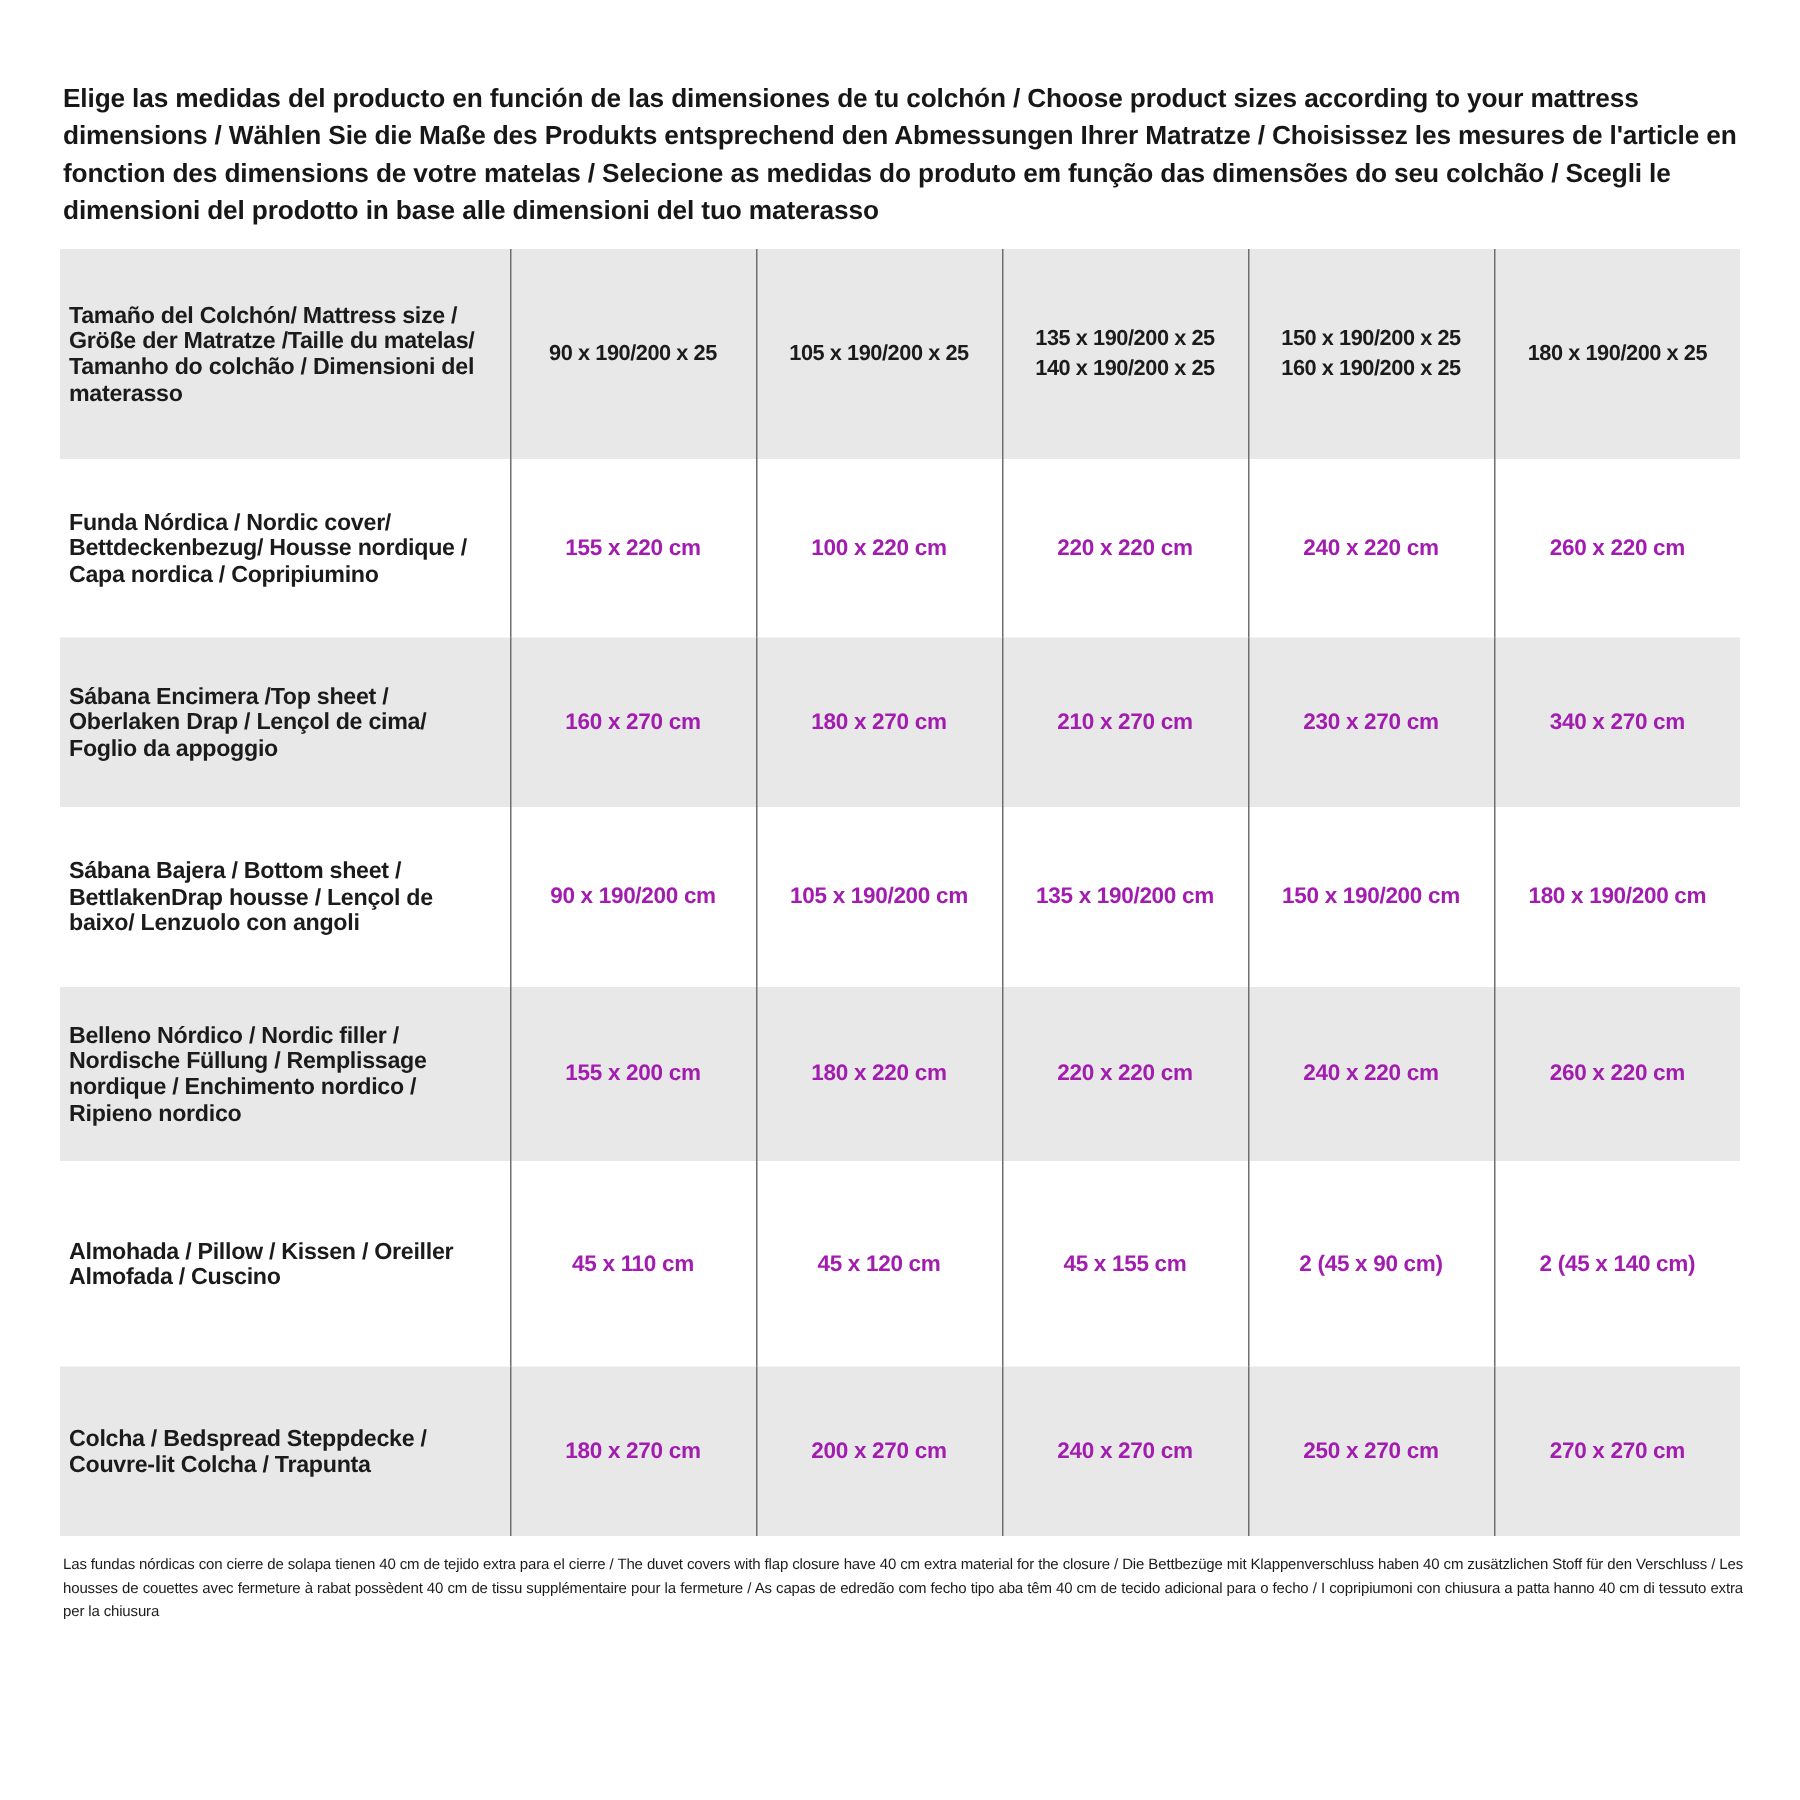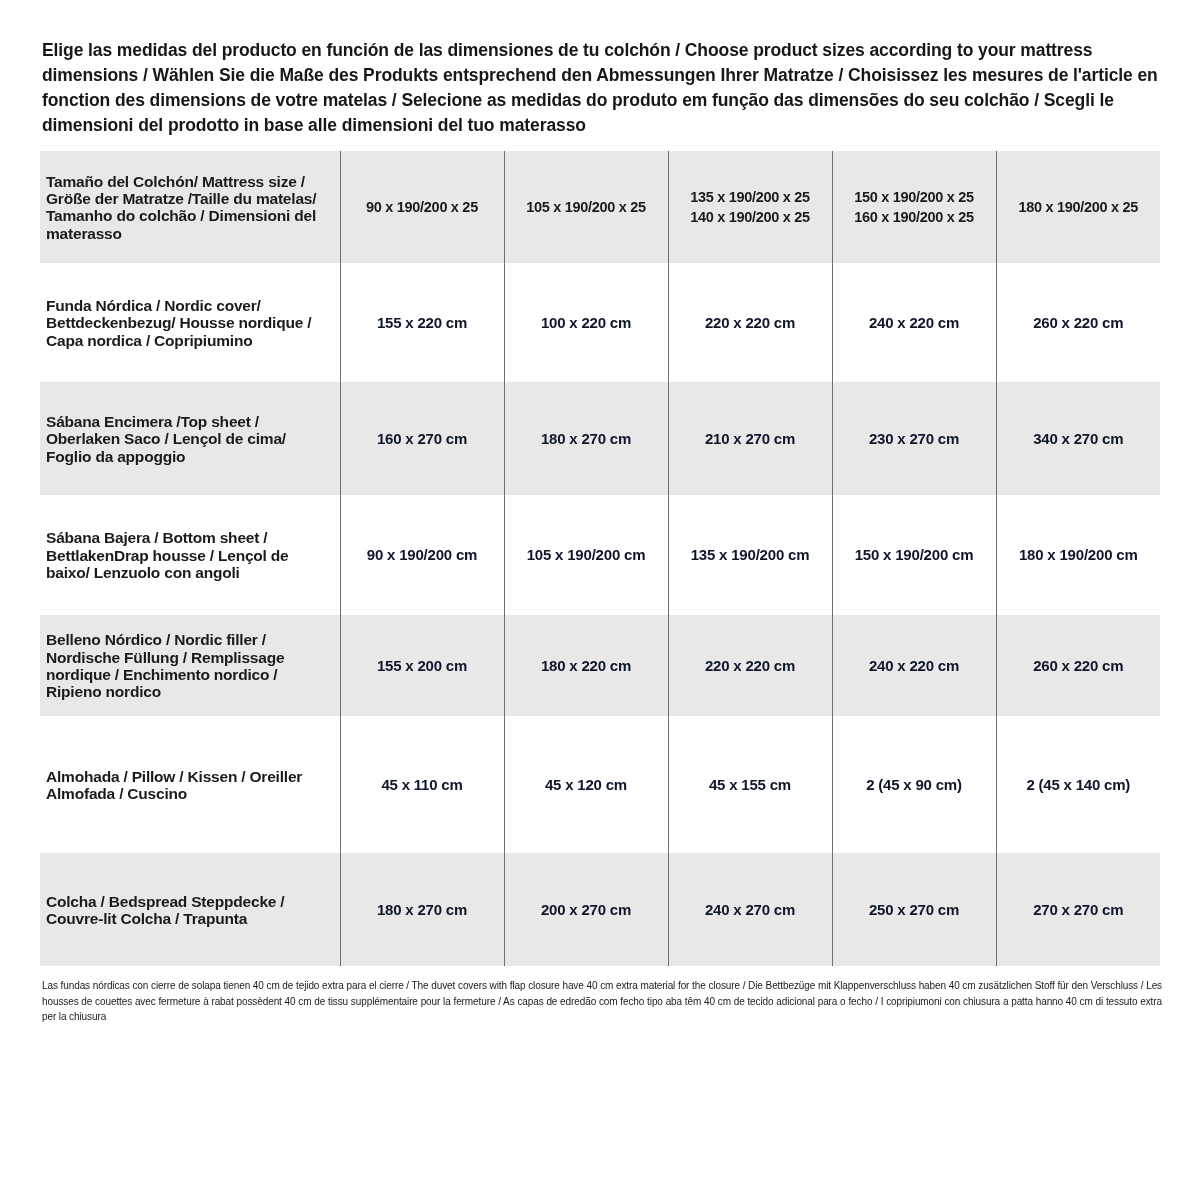--- a/index.html
+++ b/index.html
@@ -11,21 +11,21 @@
     width: 1200px;
     height: 1200px;
     font-family: "Liberation Sans", sans-serif;
     color: #1b1b1b;
     overflow: hidden;
   }
   .page {
     width: 1200px;
     height: 1200px;
     box-sizing: border-box;
-    padding: 30px 40px 10px 40px;
+    padding: 45px 40px 10px 40px;
   }
   .intro {
     font-size: 17.5px;
     font-weight: bold;
     line-height: 1.42;
     letter-spacing: -0.1px;
     margin: 8px 0 14px 2px;
     color: #171717;
   }
   table.sizes {
@@ -53,21 +53,21 @@
     font-weight: bold;
     line-height: 1.12;
     padding-left: 12px;
     color: #1b1b1b;
     letter-spacing: -0.2px;
   }
   .val {
     font-size: 15px;
     font-weight: bold;
     text-align: center;
-    color: #0f172a;
+    color: #a21caf;
     line-height: 1.25;
     letter-spacing: -0.2px;
   }
   .hdr-val {
     font-size: 14.5px;
     font-weight: bold;
     text-align: center;
     color: #1b1b1b;
     line-height: 1.4;
     letter-spacing: -0.3px;
@@ -93,59 +93,59 @@
     <colgroup>
       <col style="width:300px">
       <col style="width:164px">
       <col style="width:164px">
       <col style="width:164px">
       <col style="width:164px">
       <col style="width:164px">
     </colgroup>
     <tbody>
       <tr class="shaded">
-        <td class="first rowlabel" style="height:112px">Tamaño del Colchón/ Mattress size / Größe der Matratze /Taille du matelas/ Tamanho do colchão / Dimensioni del materasso</td>
+        <td class="first rowlabel" style="height:140px">Tamaño del Colchón/ Mattress size / Größe der Matratze /Taille du matelas/ Tamanho do colchão / Dimensioni del materasso</td>
         <td class="hdr-val">90 x 190/200 x 25</td>
         <td class="hdr-val">105 x 190/200 x 25</td>
         <td class="hdr-val" style="white-space:pre-line">135 x 190/200 x 25
 140 x 190/200 x 25</td>
         <td class="hdr-val" style="white-space:pre-line">150 x 190/200 x 25
 160 x 190/200 x 25</td>
         <td class="hdr-val">180 x 190/200 x 25</td>
       </tr>
 
       <tr class="plain">
         <td class="first rowlabel" style="height:119px">Funda Nórdica /  Nordic cover/ Bettdeckenbezug/ Housse nordique  / Capa nordica / Copripiumino</td>
         <td class="val">155 x 220 cm</td>
         <td class="val">100 x 220 cm</td>
         <td class="val">220 x 220 cm</td>
         <td class="val">240 x 220 cm</td>
         <td class="val">260 x 220 cm</td>
       </tr>
 
       <tr class="shaded">
-        <td class="first rowlabel" style="height:113px">Sábana Encimera /Top sheet / Oberlaken Saco / Lençol de cima/ Foglio da appoggio</td>
+        <td class="first rowlabel" style="height:113px">Sábana Encimera /Top sheet / Oberlaken Drap / Lençol de cima/ Foglio da appoggio</td>
         <td class="val">160 x 270 cm</td>
         <td class="val">180 x 270 cm</td>
         <td class="val">210 x 270 cm</td>
         <td class="val">230 x 270 cm</td>
         <td class="val">340 x 270 cm</td>
       </tr>
 
       <tr class="plain">
         <td class="first rowlabel" style="height:120px">Sábana Bajera / Bottom sheet / BettlakenDrap housse / Lençol de baixo/ Lenzuolo con angoli</td>
         <td class="val">90 x 190/200 cm</td>
         <td class="val">105 x 190/200 cm</td>
         <td class="val">135 x 190/200 cm</td>
         <td class="val">150 x 190/200 cm</td>
         <td class="val">180 x 190/200 cm</td>
       </tr>
 
       <tr class="shaded">
-        <td class="first rowlabel" style="height:101px">Belleno Nórdico / Nordic filler / Nordische Füllung / Remplissage nordique / Enchimento nordico / Ripieno nordico</td>
+        <td class="first rowlabel" style="height:116px">Belleno Nórdico / Nordic filler / Nordische Füllung / Remplissage nordique / Enchimento nordico / Ripieno nordico</td>
         <td class="val">155 x 200 cm</td>
         <td class="val">180 x 220 cm</td>
         <td class="val">220 x 220 cm</td>
         <td class="val">240 x 220 cm</td>
         <td class="val">260 x 220 cm</td>
       </tr>
 
       <tr class="plain">
         <td class="first rowlabel" style="height:137px">Almohada  / Pillow / Kissen / Oreiller Almofada / Cuscino</td>
         <td class="val">45 x 110 cm</td>

